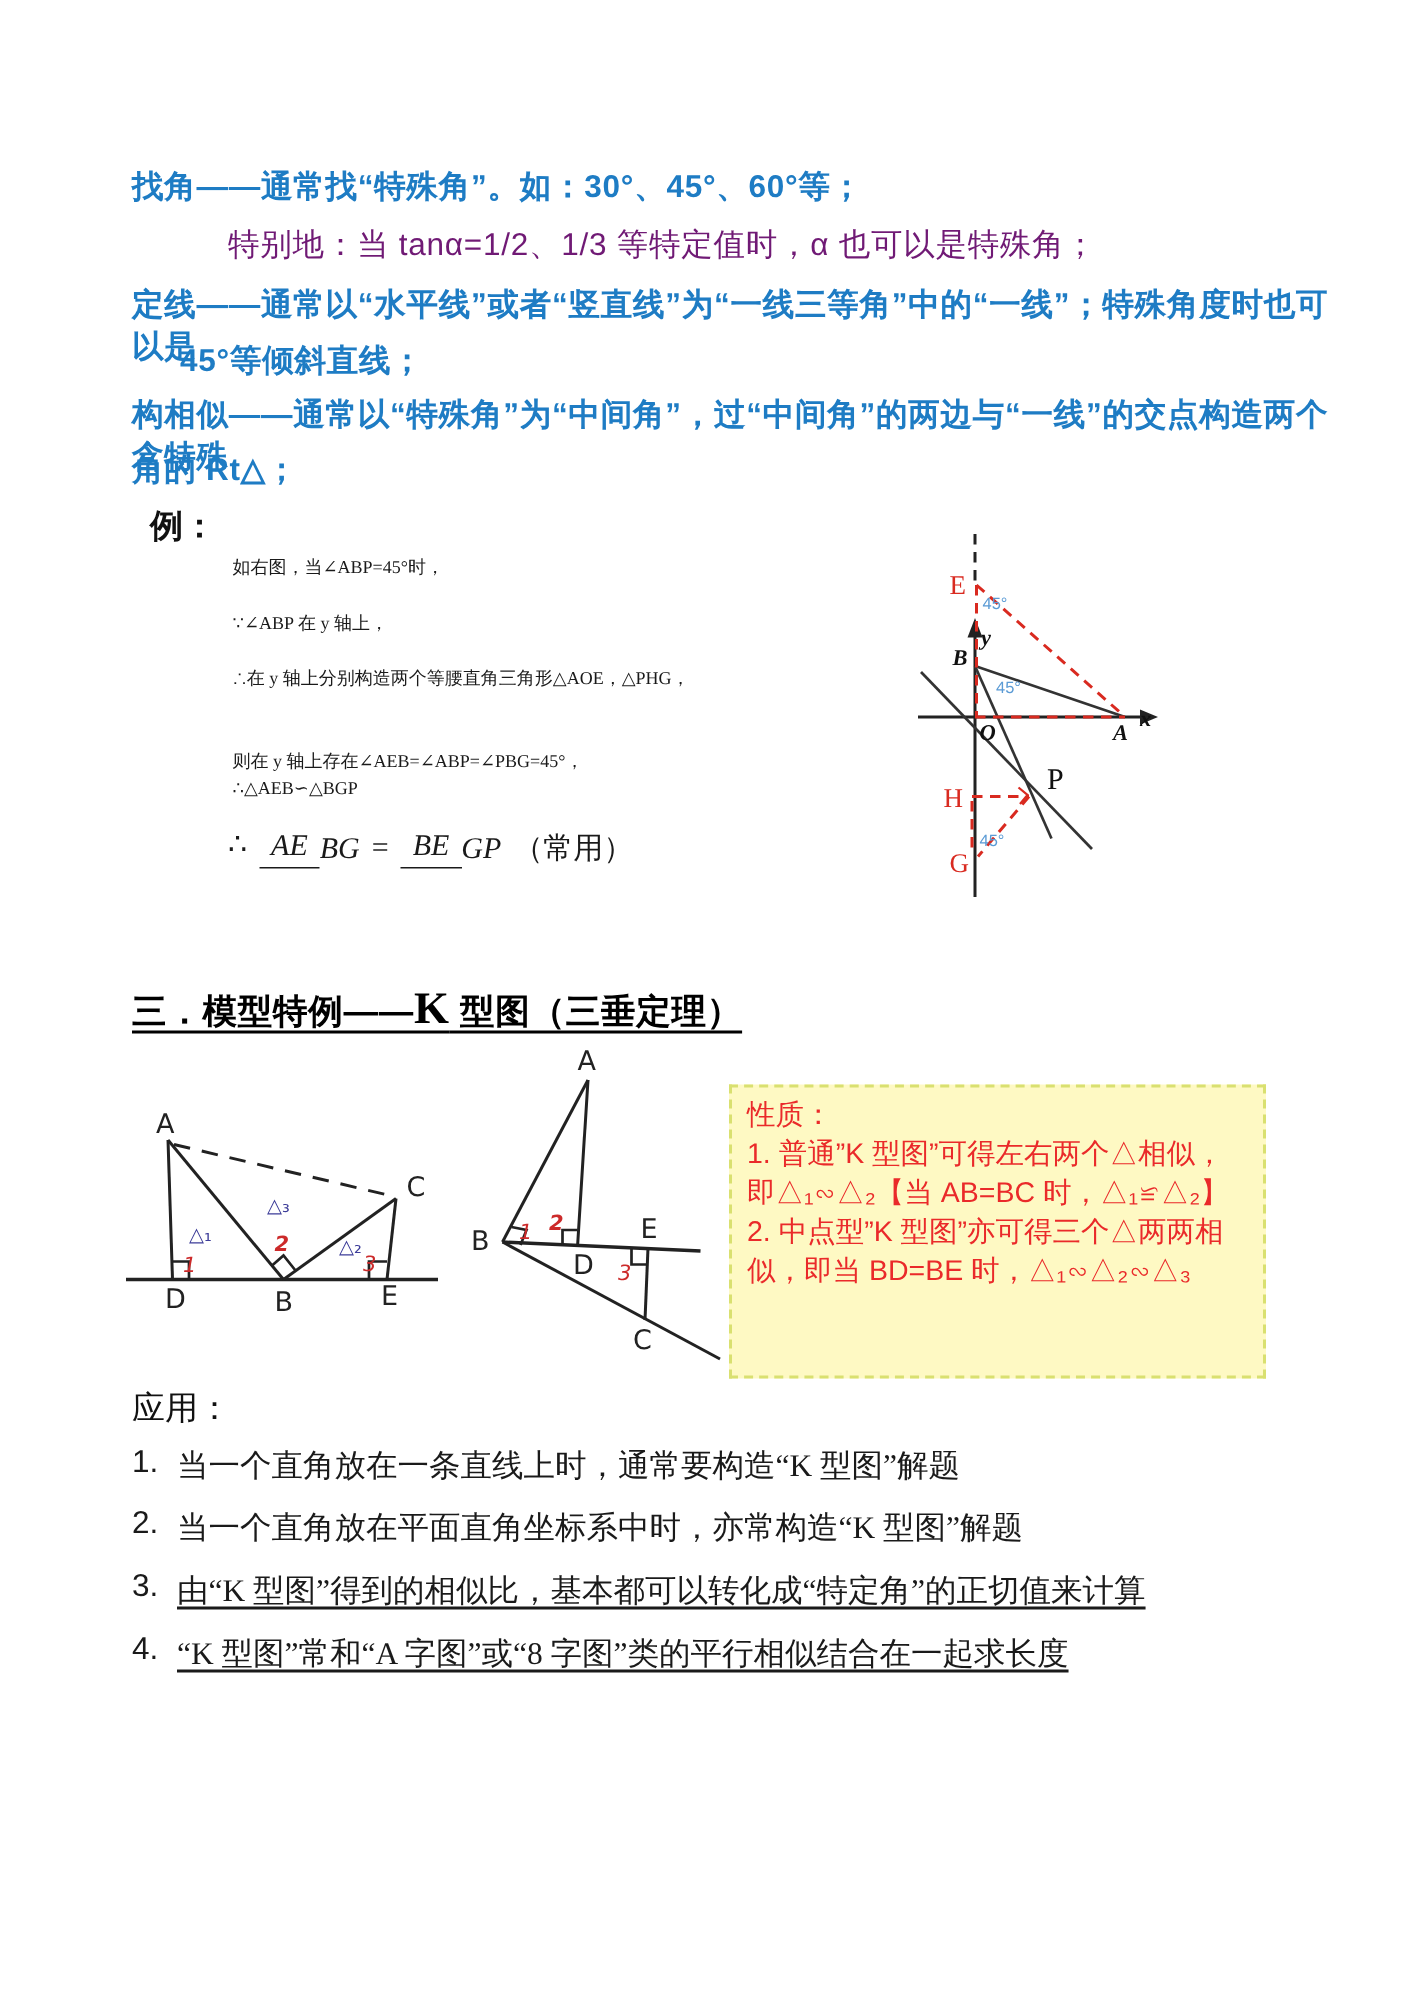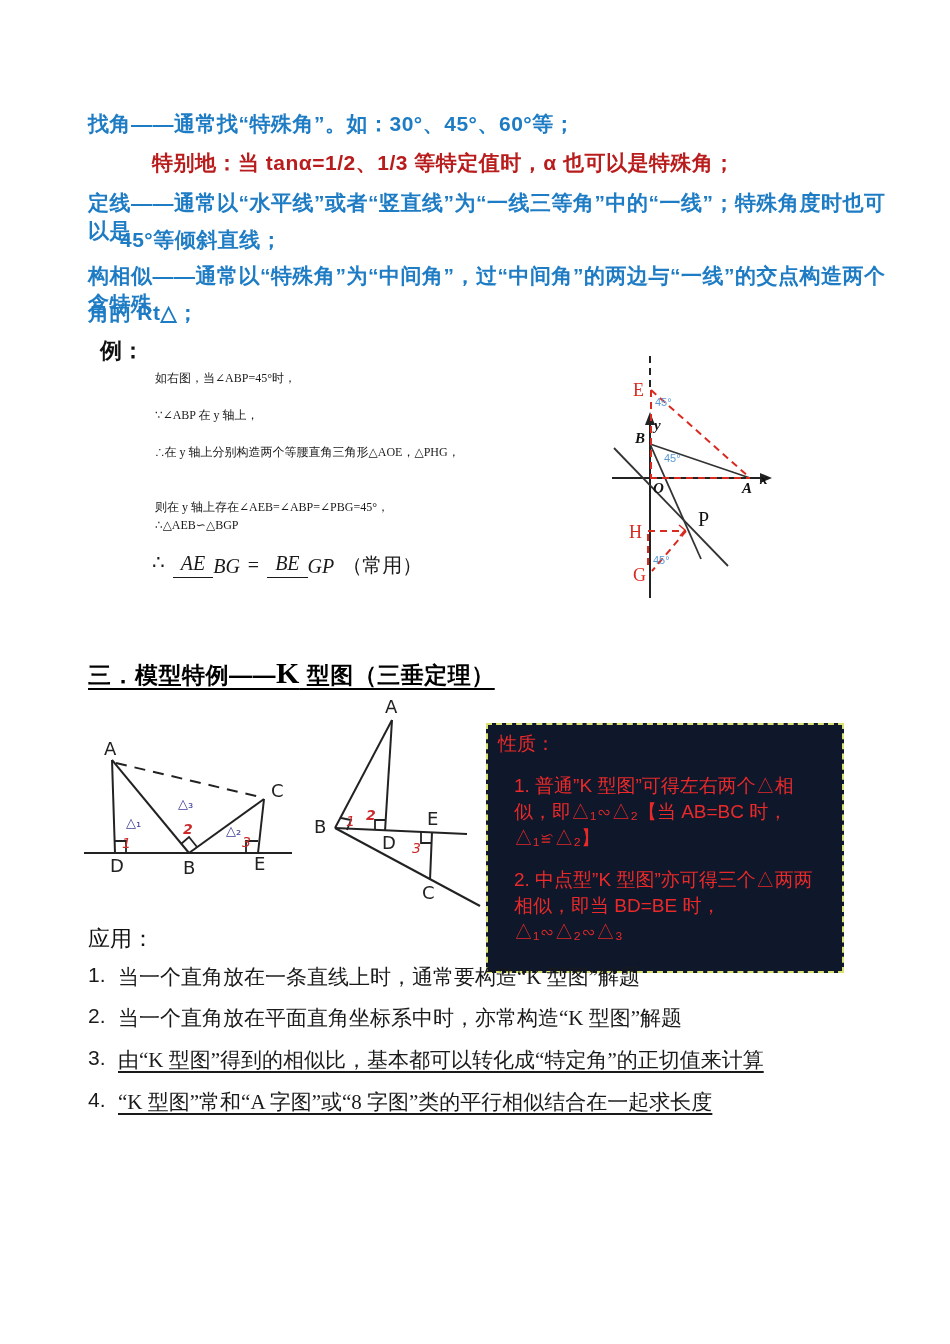--- a/index.html
+++ b/index.html
@@ -1,31 +1,31 @@
 <!DOCTYPE html>
 <html><head>
 <meta charset="utf-8">
 <style>
   html,body { margin:0; padding:0; background:#ffffff; }
   body { width:950px; height:1344px; position:relative; font-family:"Liberation Sans",sans-serif; color:#1a1a1a; }
   .abs { position:absolute; }
   .intro-blue { color:#1e7cc4; font-weight:700; font-size:21px; letter-spacing:0.5px; }
-  .intro-pink { color:#b91c1c; font-weight:700; font-size:21px; letter-spacing:0.5px; }
+  .intro-pink { color:#701a75; font-weight:400; font-size:21px; letter-spacing:0.5px; }
   .example-label { color:#111; font-weight:700; font-size:22px; }
   .example-line { color:#1a1a1a; font-size:12px; font-family:"Liberation Serif","DejaVu Serif",serif; }
   .formula { display:flex; align-items:center; gap:8px; font-family:"Liberation Serif","DejaVu Serif",serif; font-size:20px; color:#1a1a1a; }
   .formula .therefore { align-self:flex-end; padding-bottom:6px; font-size:20px; }
   .frac { display:inline-flex; flex-direction:row; align-items:center; font-style:italic; line-height:1.15; }
   .frac .num { padding:0 8px 2px 8px; border-bottom:1.6px solid #1a1a1a; }
   .frac .den { padding-top:2px; }
   .heading { color:#000000; font-weight:700; font-size:23px; text-decoration:underline; text-underline-offset:5px; text-decoration-thickness:2px; letter-spacing:0.5px; }
   .heading .kchar { font-family:"Liberation Serif","DejaVu Serif",serif; font-size:30px; line-height:1; }
-  .props-box { box-sizing:border-box; width:358px; min-height:196px; background:#0f172a; border:2px dashed #d9e070; padding:6px 10px 10px 10px; color:#ea2a2a; font-size:19px; line-height:26px; }
+  .props-box { box-sizing:border-box; width:358px; min-height:196px; background:#fef9c3; border:2px dashed #d9e070; padding:6px 10px 10px 10px; color:#ea2a2a; font-size:19px; line-height:26px; }
   .props-title { font-weight:400; }
-  .props-item { margin:16px; }
+  .props-item { margin:0; }
   .app-label { color:#111; font-size:22px; }
   .app-row { display:flex; font-size:21px; color:#1a1a1a; }
   .app-num { width:30px; font-family:"Liberation Sans",sans-serif; }
   .app-text { font-family:"Liberation Serif","DejaVu Serif",serif; }
   .ul { text-decoration:underline; text-underline-offset:4px; }
   svg text { user-select:none; }
   .fig-red-label { fill:#d92a20; font-family:"Liberation Serif",serif; font-size:18px; }
   .fig-blue-angle { fill:#5b9bd5; font-family:"Liberation Sans",sans-serif; font-size:11px; }
   .fig-math { fill:#111; font-family:"Liberation Serif",serif; font-style:italic; font-weight:700; font-size:15px; }
   .fig-p { fill:#111; font-family:"Liberation Serif",serif; font-size:20px; }

